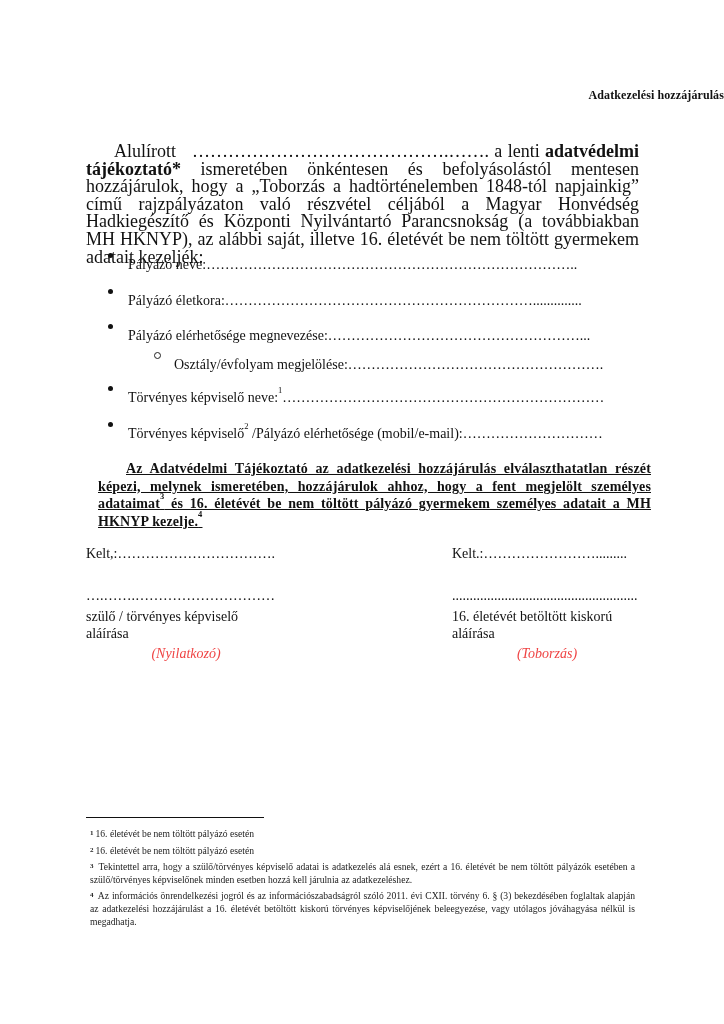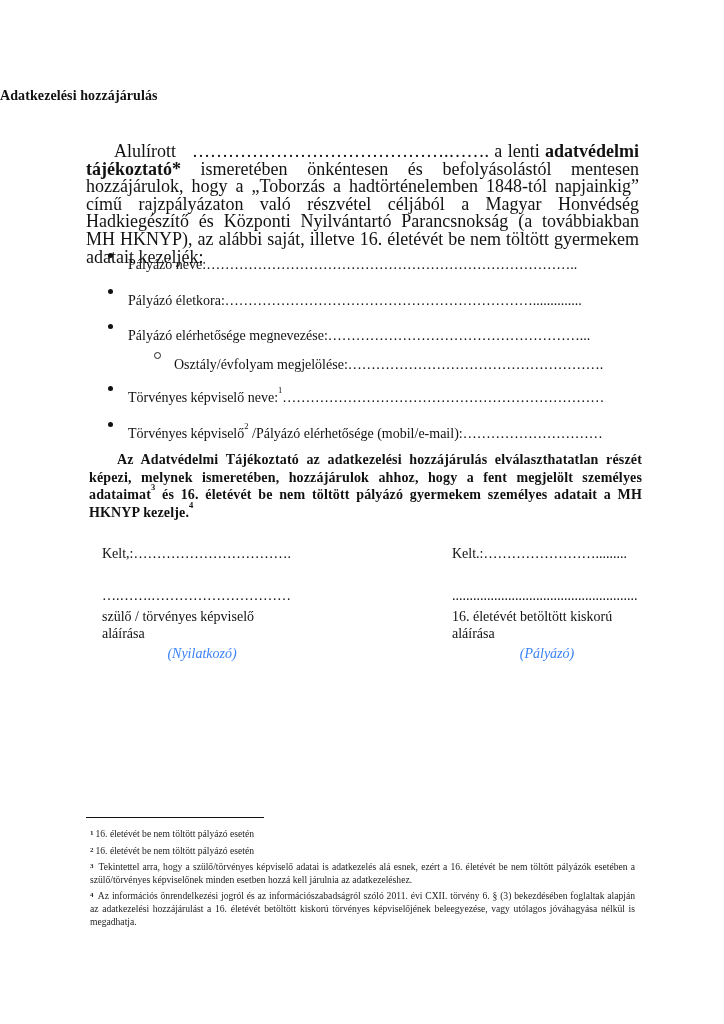--- a/index.html
+++ b/index.html
@@ -4,21 +4,21 @@
 <style>
   html, body { margin: 0; padding: 0; background: #ffffff; }
   body {
     width: 724px; height: 1024px; position: relative; overflow: hidden;
     font-family: "Liberation Serif", "DejaVu Serif", serif;
     color: #111111;
   }
   .page { position: absolute; left: 0; top: 0; width: 724px; height: 1024px; background: #fff; }
   .title {
     position: absolute; left: 0; width: 724px; top: 88px;
-    text-align: left; font-weight: bold; font-size: 14px; letter-spacing: 0.1px;
+    text-align: right; font-weight: bold; font-size: 12px; letter-spacing: 0.1px;
   }
   .intro {
     position: absolute; left: 86px; width: 553px; top: 143px;
     font-size: 18px; line-height: 17.6px; text-align: justify;
     text-indent: 28px; margin: 0;
   }
   .intro b { font-weight: bold; }
   .bullets { position: absolute; left: 86px; width: 560px; top: 0; }
   .bullet-row {
     position: absolute; left: 0; white-space: nowrap;
@@ -31,30 +31,30 @@
   .bullet-row .circ {
     position: absolute; left: 68px; top: 5px; width: 5px; height: 5px;
     border-radius: 50%; border: 1px solid #222; background: #fff;
   }
   .bullet-row .txt { position: absolute; left: 42px; top: 9px; }
   .bullet-row.sub .txt { left: 88px; }
   sup { font-size: 8.5px; vertical-align: top; position: relative; top: -3px; line-height: 1; }
   .stmt {
     position: absolute; left: 86px; width: 553px; top: 448px;
     font-size: 14px; line-height: 17.6px; text-align: justify;
-    font-weight: bold; text-indent: 28px; margin: 3px; letter-spacing: 0.15px;
+    font-weight: bold; text-indent: 28px; margin: 12px; letter-spacing: 0.15px; text-decoration: underline;
   }
   .sig-left, .sig-right { position: absolute; font-size: 14px; line-height: 17px; }
-  .sig-left { left: 102px; top: 545px; width: 200px; }
+  .sig-left { left: 86px; top: 545px; width: 200px; }
   .sig-right { left: 452px; top: 545px; width: 190px; }
   .kelt { white-space: nowrap; }
   .sigline { position: absolute; top: 42px; white-space: nowrap; left: 0; letter-spacing: 0px; }
   .sigcap { position: absolute; top: 63px; width: 100%; }
   .sigrole { position: absolute; top: 80px; width: 100%; }
-  .sigwho { position: absolute; top: 100px; width: 100%; text-align: center; font-style: italic; color: #3b82f6; }
+  .sigwho { position: absolute; top: 100px; width: 100%; text-align: center; font-style: italic; color: #ef4444; }
   .fn-rule { position: absolute; left: 86px; top: 817px; width: 178px; height: 0; border-top: 1.2px solid #111; }
   .footnotes {
     position: absolute; left: 86px; width: 553px; top: 824px;
     font-size: 9.6px; line-height: 12.6px; text-align: justify; color: #222;
   }
   .fn { margin: 4px; }
   .fn .fnum { font-size: 7px; vertical-align: top; position: relative; top: -1px; margin-right: 2px; font-weight: bold; }
 </style>
 </head>
 <body>
@@ -100,21 +100,21 @@
     <div class="sigcap">szülő / törvényes képviselő</div>
     <div class="sigrole">aláírása</div>
     <div class="sigwho">(Nyilatkozó)</div>
   </div>
 
   <div class="sig-right">
     <div class="kelt">Kelt.:…………………….........</div>
     <div class="sigline">.....................................................</div>
     <div class="sigcap">16. életévét betöltött kiskorú</div>
     <div class="sigrole">aláírása</div>
-    <div class="sigwho">(Pályázó)</div>
+    <div class="sigwho">(Toborzás)</div>
   </div>
 
   <div class="fn-rule"></div>
 
   <div class="footnotes">
     <p class="fn"><span class="fnum">1</span><span>16. életévét be nem töltött pályázó esetén</span></p>
     <p class="fn"><span class="fnum">2</span><span>16. életévét be nem töltött pályázó esetén</span></p>
     <p class="fn"><span class="fnum">3</span><span> Tekintettel arra, hogy a szülő/törvényes képviselő adatai is adatkezelés alá esnek, ezért a 16. életévét be nem töltött pályázók esetében a szülő/törvényes képviselőnek minden esetben hozzá kell járulnia az adatkezeléshez.</span></p>
     <p class="fn"><span class="fnum">4</span><span> Az információs önrendelkezési jogról és az információszabadságról szóló 2011. évi CXII. törvény 6. § (3) bekezdésében foglaltak alapján az adatkezelési hozzájárulást a 16. életévét betöltött kiskorú törvényes képviselőjének beleegyezése, vagy utólagos jóváhagyása nélkül is megadhatja.</span></p>
   </div>

